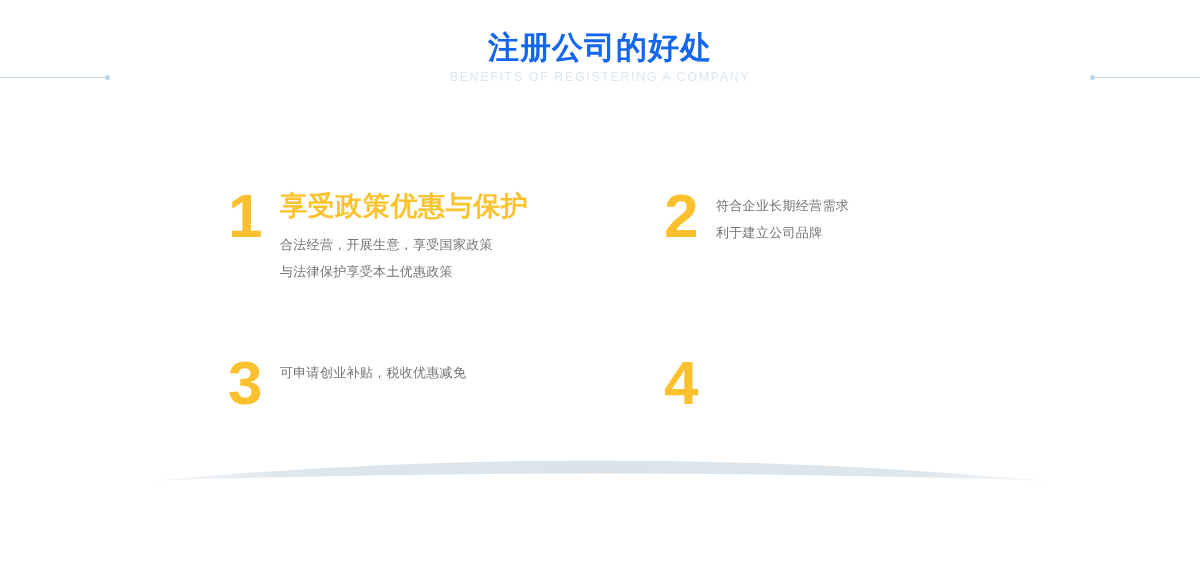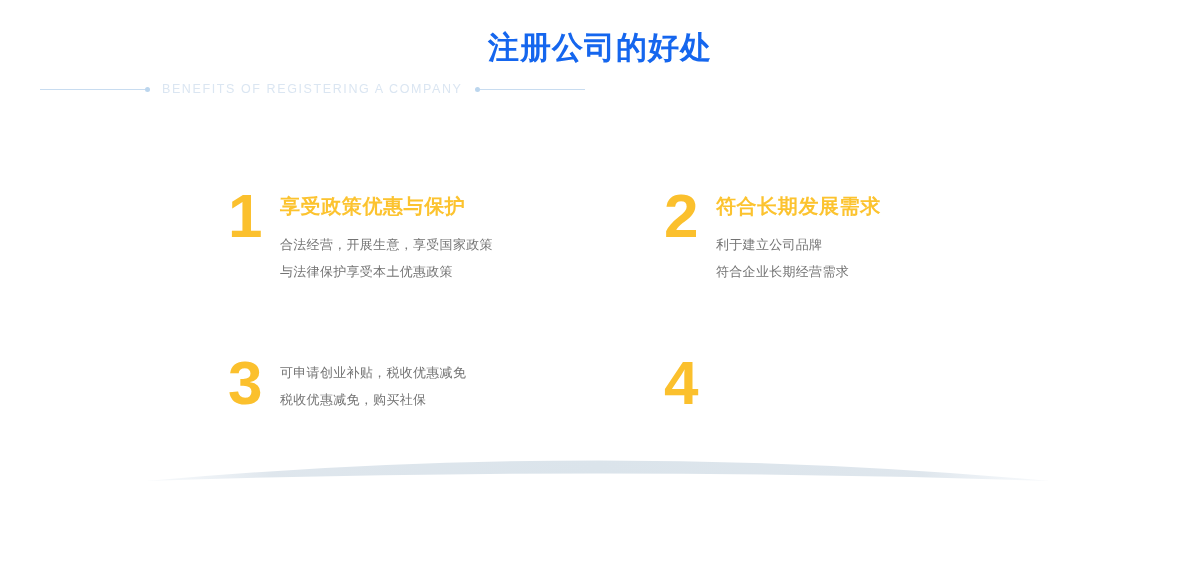--- a/index.html
+++ b/index.html
@@ -35,25 +35,24 @@
     color: #1566ee;
     letter-spacing: 1px;
     line-height: 40px;
     margin: 0;
     white-space: nowrap;
   }
   #subtitle-row {
     position: relative;
     display: flex;
     align-items: center;
-    justify-content: flex-start;
+    justify-content: space-between;
     gap: 14px;
-    margin-top: 12px;
+    margin-top: 0;
     height: 18px;
-    padding-left: 40px;
   }
   .deco-line {
     position: relative;
     width: 108px;
     height: 1px;
     background: #c8dcf0;
     flex: none;
   }
   .deco-line.left::after,
   .deco-line.right::before {
@@ -95,21 +94,21 @@
     color: #fbc02d;
     line-height: 56px;
     width: 52px;
     flex: none;
     letter-spacing: 0px;
   }
   .benefit-body {
     padding-top: 4px;
   }
   .benefit-heading {
-    font-size: 20px;
+    font-size: 27px;
     font-weight: bold;
     color: #fcc32f;
     letter-spacing: 0.6px;
     line-height: 28px;
     margin: 0 0 11px 0;
     white-space: nowrap;
   }
   .benefit-desc {
     font-size: 13px;
     color: #737373;
@@ -149,31 +148,29 @@
       <div class="benefit-body">
         <div class="benefit-heading">享受政策优惠与保护</div>
         <div class="benefit-desc">合法经营，开展生意，享受国家政策</div>
         <div class="benefit-desc">与法律保护享受本土优惠政策</div>
       </div>
     </div>
 
     <div class="benefit-item">
       <div class="benefit-number">2</div>
       <div class="benefit-body">
-        <div class="benefit-heading">符合长期发展需求</div>
+        <div class="benefit-desc">符合企业长期经营需求</div>
         <div class="benefit-desc">利于建立公司品牌</div>
-        <div class="benefit-desc">符合企业长期经营需求</div>
       </div>
     </div>
 
     <div class="benefit-item">
       <div class="benefit-number">3</div>
       <div class="benefit-body">
         <div class="benefit-desc">可申请创业补贴，税收优惠减免</div>
-        <div class="benefit-desc">税收优惠减免，购买社保</div>
       </div>
     </div>
 
     <div class="benefit-item">
       <div class="benefit-number">4</div>
     </div>
 
   </div>
 
   <svg id="bottom-arc" viewBox="0 0 1200 80" preserveAspectRatio="none">

